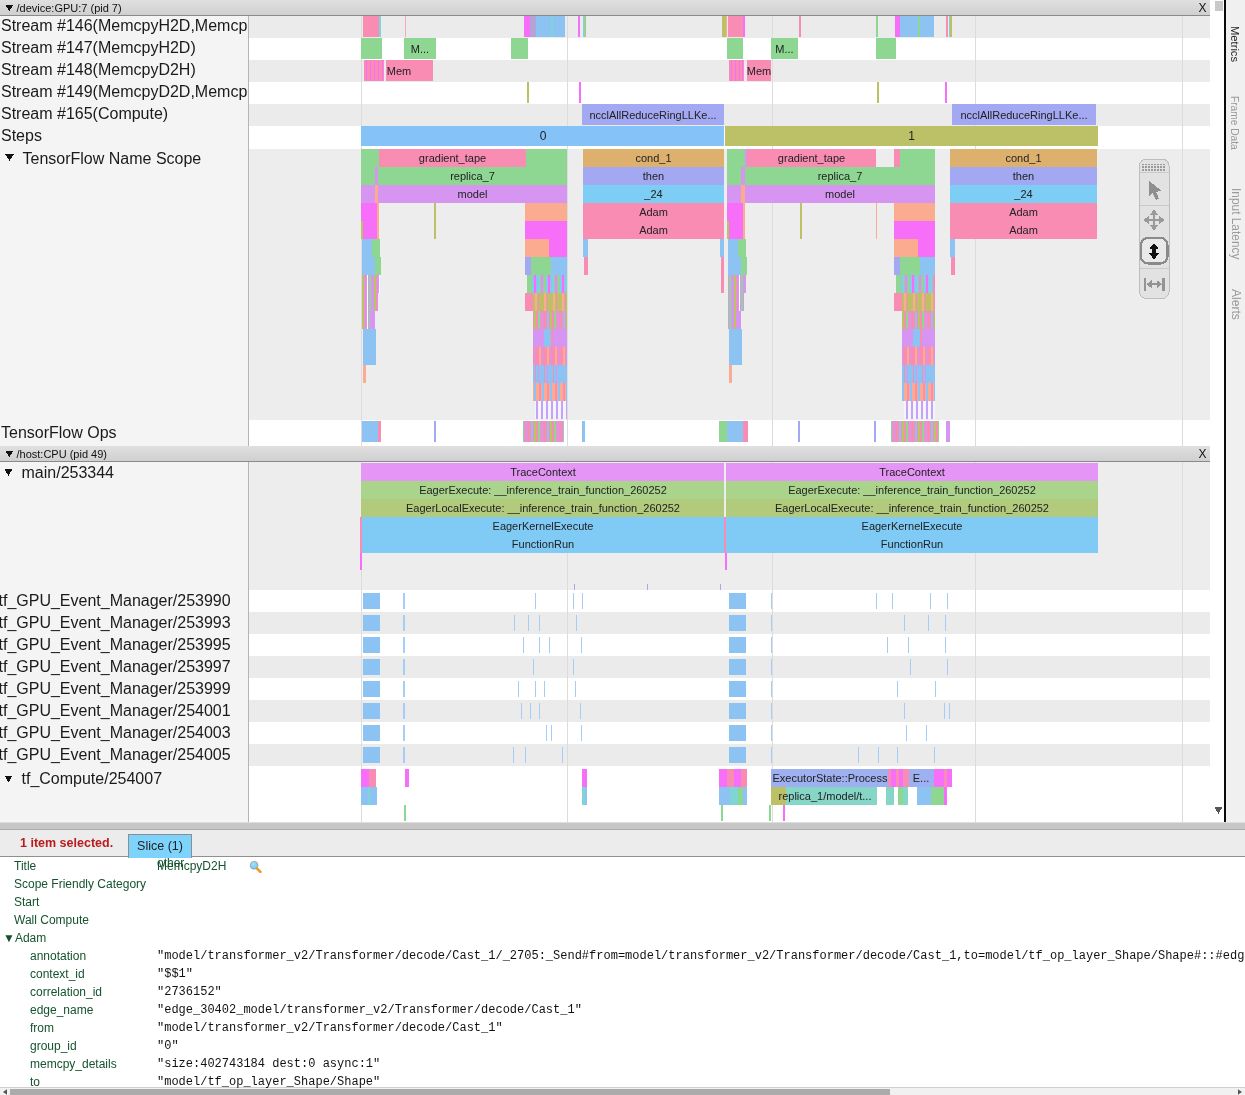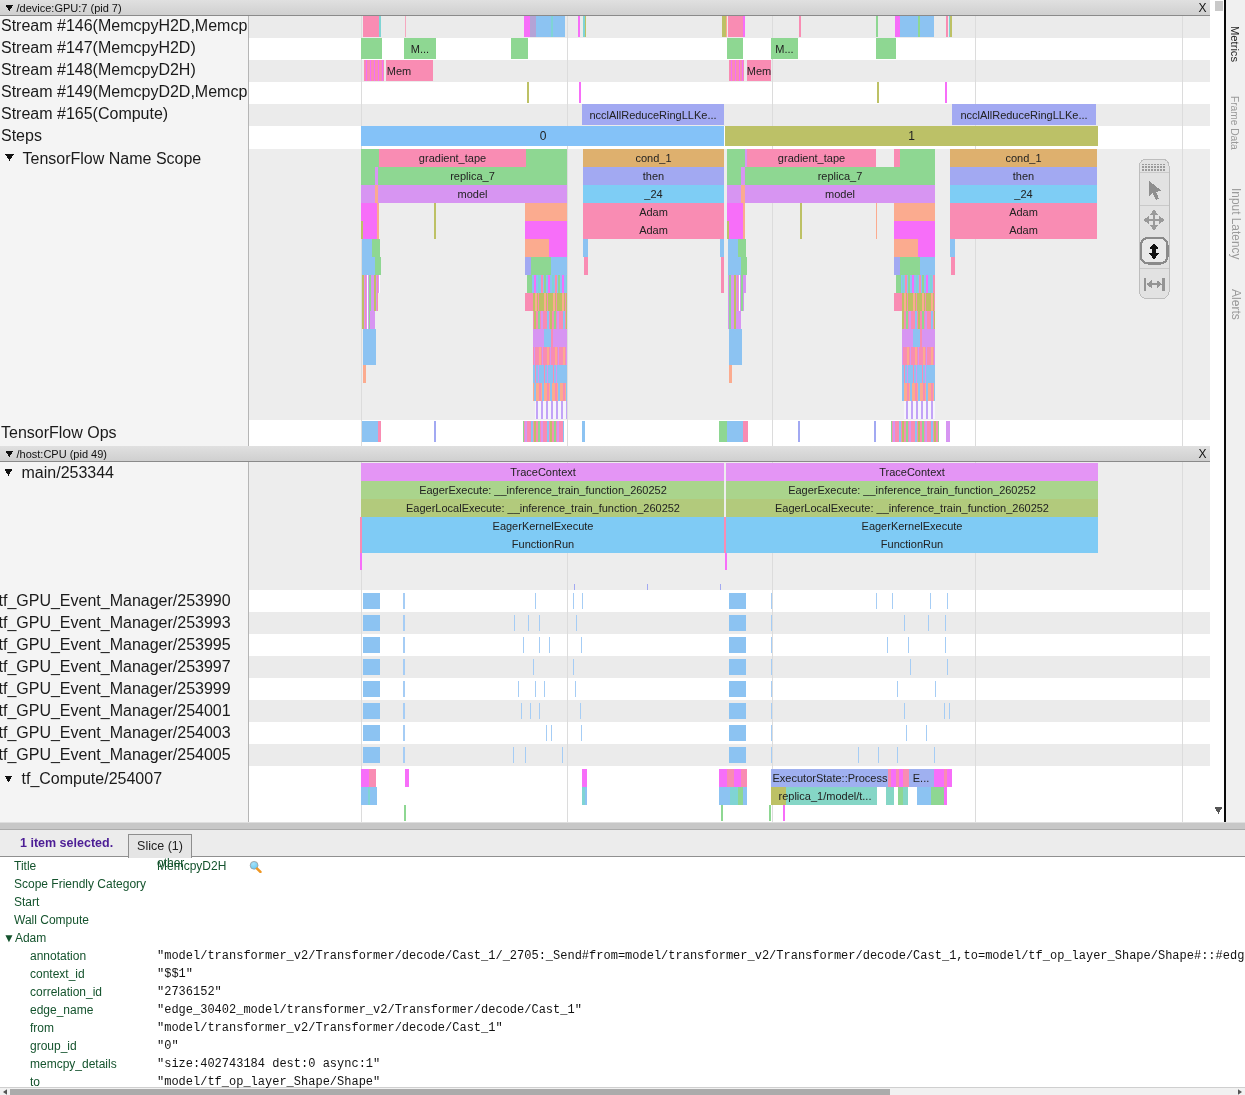--- a/index.html
+++ b/index.html
@@ -5,22 +5,22 @@
   font-family:"Liberation Sans", sans-serif; }
 #page { position:relative; width:1245px; height:1095px; }
 #tracesvg { position:absolute; left:0; top:0; }
 #sidetabs { position:absolute; left:1224px; top:0; width:21px; height:822px;
   background:#f0f0f0; border-left:2px solid #0a0a0a; }
 .vtab { position:absolute; left:3px; writing-mode:vertical-rl; color:#9a9a9a; white-space:nowrap; }
 #splitter { position:absolute; left:0; top:822px; width:1245px; height:8px;
   background:#c7c7c7; border-top:1px solid #dedede; border-bottom:1px solid #ababab; }
 #tabstrip { position:absolute; left:0; top:830px; width:1245px; height:26.5px; background:#ececec;
   border-bottom:1.5px solid #8f8f8f; }
-#itemsel { position:absolute; left:20px; top:836px; font-size:12.5px; font-weight:bold; color:#4c1d95; }
-#slicetab { position:absolute; left:128px; top:834px; width:64px; height:24px; background:#e5e5e5;
+#itemsel { position:absolute; left:20px; top:836px; font-size:12.5px; font-weight:bold; color:#b91c1c; }
+#slicetab { position:absolute; left:128px; top:834px; width:64px; height:24px; background:#7dd3fc;
   border:1px solid #8e8e8e; border-bottom:none; font-size:12.5px; color:#222;
   text-align:center; line-height:22px; z-index:3; }
 #details { position:absolute; left:0; top:857px; width:1245px; height:230px; background:#fff; overflow:hidden; }
 .lab,.val { position:absolute; font-size:12px; color:#14532d; white-space:nowrap; }
 .mono { position:absolute; font-size:12px; font-family:"Liberation Mono", monospace; color:#111; white-space:nowrap; }
 #hscroll { position:absolute; left:0; top:1087px; width:1245px; height:8px; background:#f1f1f1;
   border-top:1px solid #cfcfcf; }
 #hthumb { position:absolute; left:10px; top:1088.5px; width:880px; height:6px; background:#ababab; }
 .mag { position:absolute; left:249px; top:859.5px; width:14px; height:13px; }
 </style></head>

